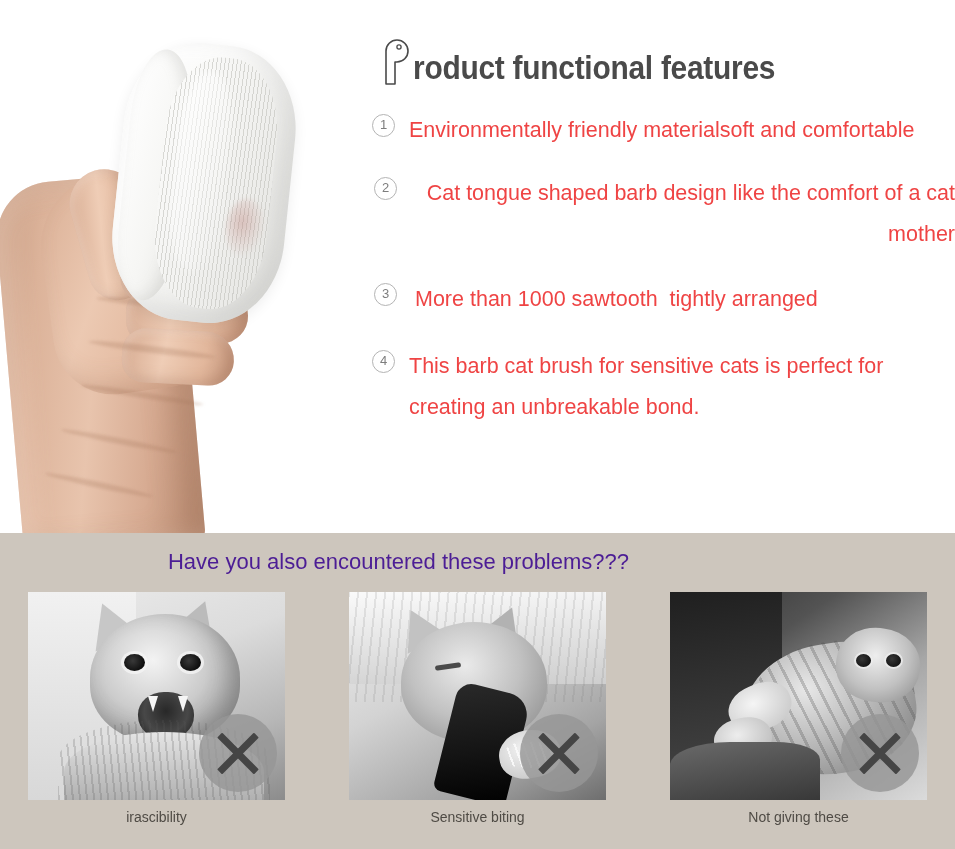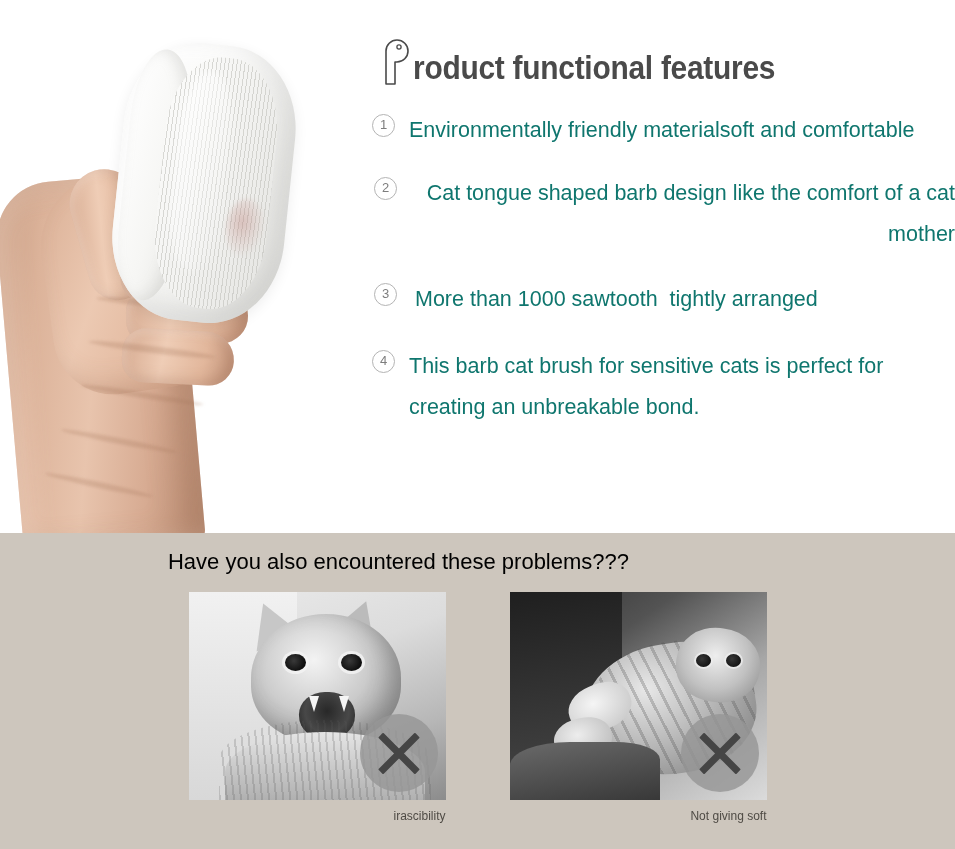--- a/index.html
+++ b/index.html
@@ -199,21 +199,21 @@
     border-radius: 50%;
     color: #7d7d7d;
     font-size: 13px;
     line-height: 19px;
     text-align: center;
     margin-top: 4px;
   }
   .feature-text {
     font-size: 21.5px;
     line-height: 41px;
-    color: #0f766e;
+    color: #ef4444;
     white-space: pre-wrap;
   }
   .fi-1 { padding-left: 12px; }
   .fi-1 .feature-text { margin-left: 14px; }
   .fi-2 { padding-left: 14px; }
   .fi-2 .feature-text { margin-left: 18px; text-align: right; }
   .fi-3 { padding-left: 14px; }
   .fi-3 .feature-text { margin-left: 18px; }
   .fi-4 { padding-left: 12px; }
   .fi-4 .feature-text { margin-left: 14px; }
@@ -229,21 +229,21 @@
     height: 316px;
     background: #cdc6bd;
   }
   .problems-heading {
     position: absolute;
     left: 0;
     top: 16px;
     width: 797px;
     text-align: center;
     font-size: 22px;
-    color: #000000;
+    color: #4c1d95;
   }
   .cards {
     position: absolute;
     left: 0;
     top: 59px;
     width: 955px;
     display: flex;
     justify-content: center;
     gap: 64px;
   }
@@ -439,22 +439,22 @@
     width: 52px;
     height: 7px;
     background: #b1272d;
     border-radius: 1px;
   }
   .x-badge::before { transform: rotate(45deg); }
   .x-badge::after  { transform: rotate(-45deg); }
 
   .caption {
     margin-top: 9px;
-    text-align: right;
-    font-size: 12px;
+    text-align: center;
+    font-size: 14px;
     color: #4f4b45;
   }
 </style>
 </head>
 <body>
 
 <div class="page">
 
   <div class="top-section">
 
@@ -538,36 +538,54 @@
             <div class="p1-fang-l"></div>
             <div class="p1-fang-r"></div>
             <div class="p1-chest"></div>
             <div class="p1-fur"></div>
           </div>
           <div class="x-badge"></div>
         </div>
         <div class="caption">irascibility</div>
       </div>
 
+      <div class="card">
+        <div class="photo">
+          <div class="photo-inner">
+            <div class="p2-bg"></div>
+            <div class="p2-blanket"></div>
+            <div class="p2-streak"></div>
+            <div class="p2-ear-l"></div>
+            <div class="p2-ear-r"></div>
+            <div class="p2-head"></div>
+            <div class="p2-eye"></div>
+            <div class="p2-arm"></div>
+            <div class="p2-paw"></div>
+            <div class="p2-claws"></div>
+          </div>
+          <div class="x-badge"></div>
+        </div>
+        <div class="caption">Sensitive biting</div>
+      </div>
 
       <div class="card">
         <div class="photo">
           <div class="photo-inner">
             <div class="p3-bg"></div>
             <div class="p3-dark"></div>
             <div class="p3-body"></div>
             <div class="p3-stripes"></div>
             <div class="p3-head"></div>
             <div class="p3-eye-l"></div>
             <div class="p3-eye-r"></div>
             <div class="p3-paw-a"></div>
             <div class="p3-paw-b"></div>
             <div class="p3-hand"></div>
           </div>
           <div class="x-badge"></div>
         </div>
-        <div class="caption">Not giving soft</div>
+        <div class="caption">Not giving these</div>
       </div>
 
     </div>
   </div>
 
 </div>
 
 </body></html>

